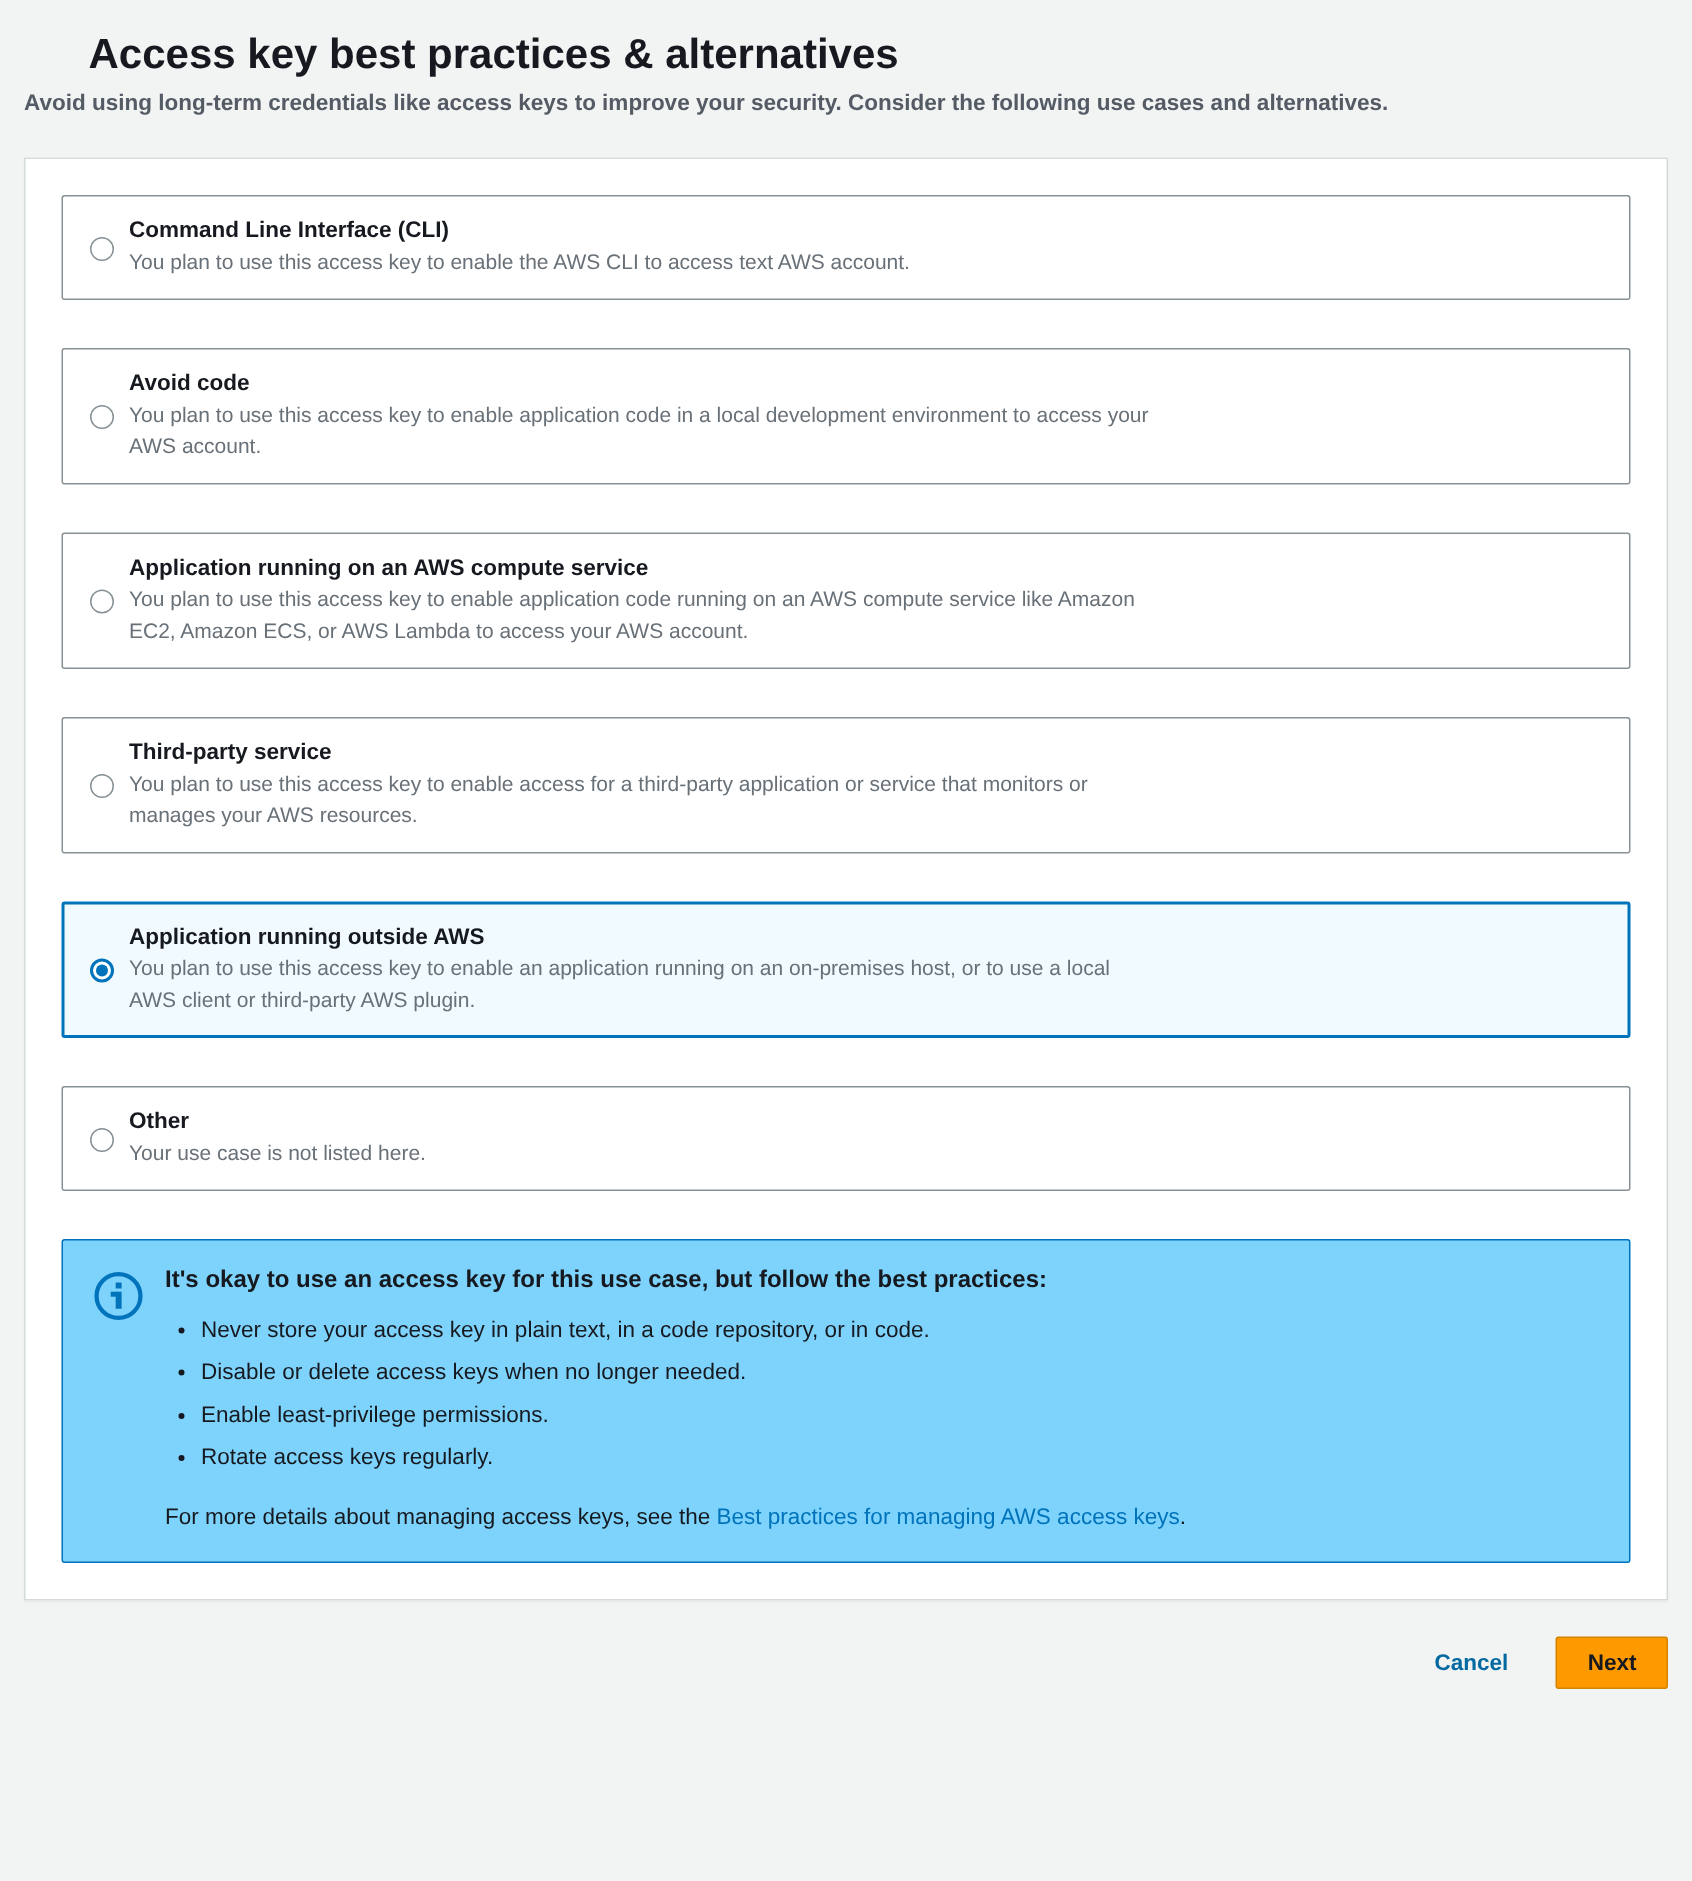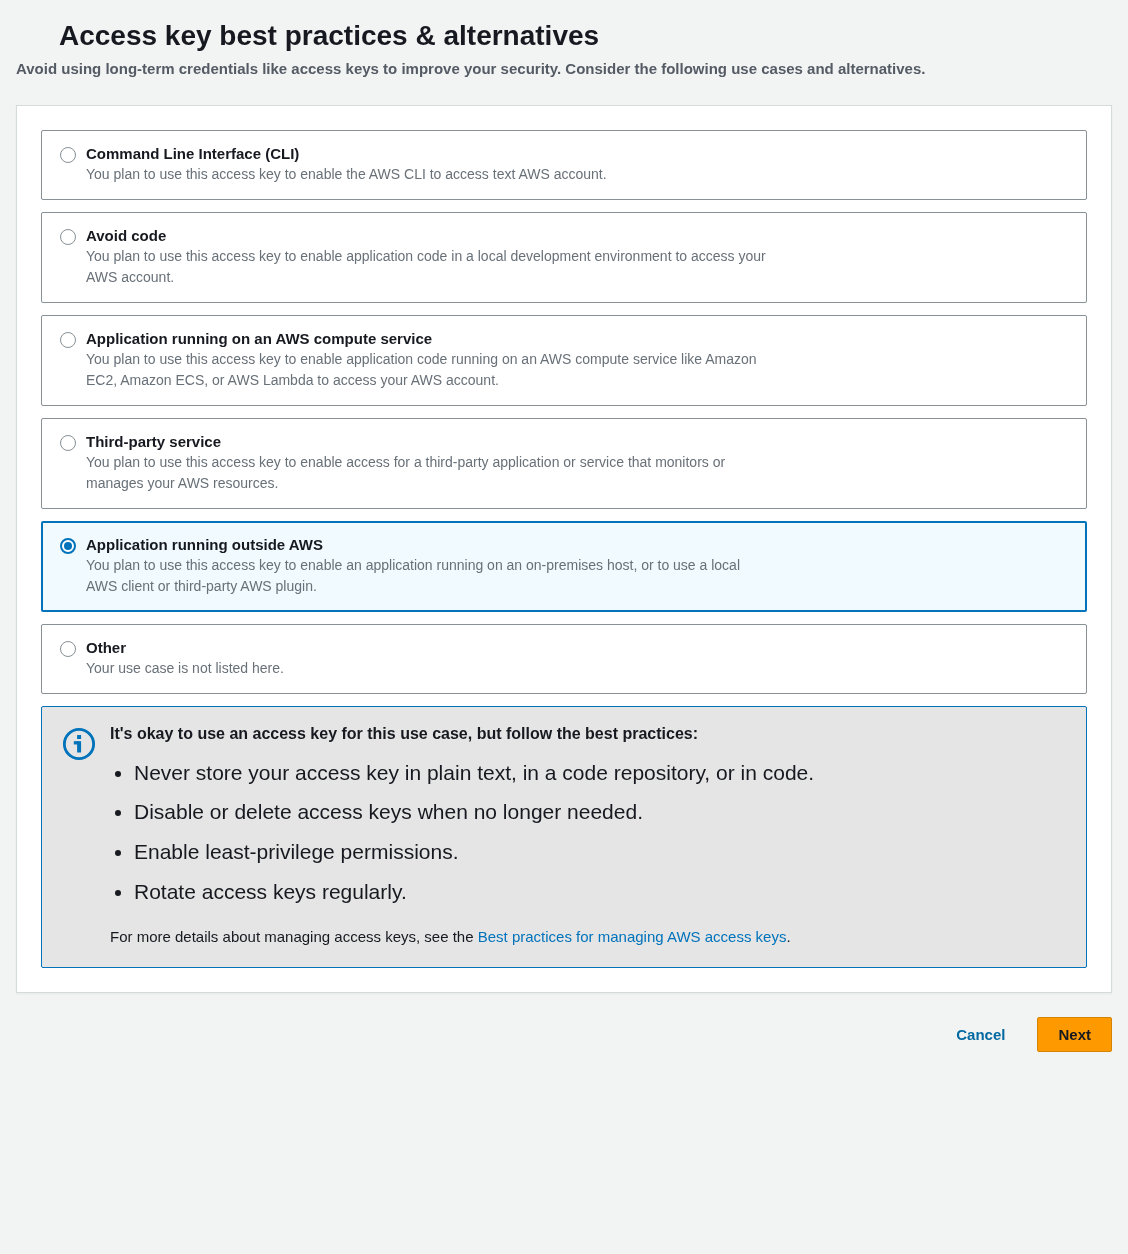--- a/index.html
+++ b/index.html
@@ -30,23 +30,23 @@
     .card {
       background: #fff;
       border: 1px solid #d5dbdb;
       box-shadow: 0 1px 2px rgba(0,0,0,0.05);
       padding: 24px;
     }
     .radio-option {
       border: 1px solid #879196;
       border-radius: 2px;
       padding: 14px 18px;
-      margin-bottom: 12px;
-      display: flex;
-      align-items: flex-start;
+      margin-bottom: 32px;
+      display: flex;
+      align-items: center;
       cursor: pointer;
       background: #fff;
     }
     .radio-option.selected {
       border: 2px solid #0073bb;
       background: #f1faff;
       padding: 13px 17px;
     }
     .radio-circle {
       width: 16px;
@@ -81,21 +81,21 @@
       margin-bottom: 2px;
     }
     .radio-desc {
       font-size: 14px;
       color: #687078;
       line-height: 1.5;
       max-width: 680px;
     }
     .info-box {
       border: 1px solid #0073bb;
-      background: #e5e5e5;
+      background: #7dd3fc;
       border-radius: 2px;
       padding: 18px 20px;
       display: flex;
       align-items: flex-start;
     }
     .info-icon-wrap {
       flex-shrink: 0;
       margin-right: 14px;
       margin-top: 2px;
     }
@@ -111,21 +111,21 @@
       font-weight: 700;
       color: #16191f;
       margin-bottom: 10px;
     }
     .info-list {
       list-style: disc;
       padding-left: 24px;
       margin-bottom: 14px;
     }
     .info-list li {
-      font-size: 21px;
+      font-size: 15px;
       color: #16191f;
       line-height: 1.9;
     }
     .info-footer {
       font-size: 15px;
       color: #16191f;
       line-height: 1.5;
     }
     .info-footer a {
       color: #0073bb;

